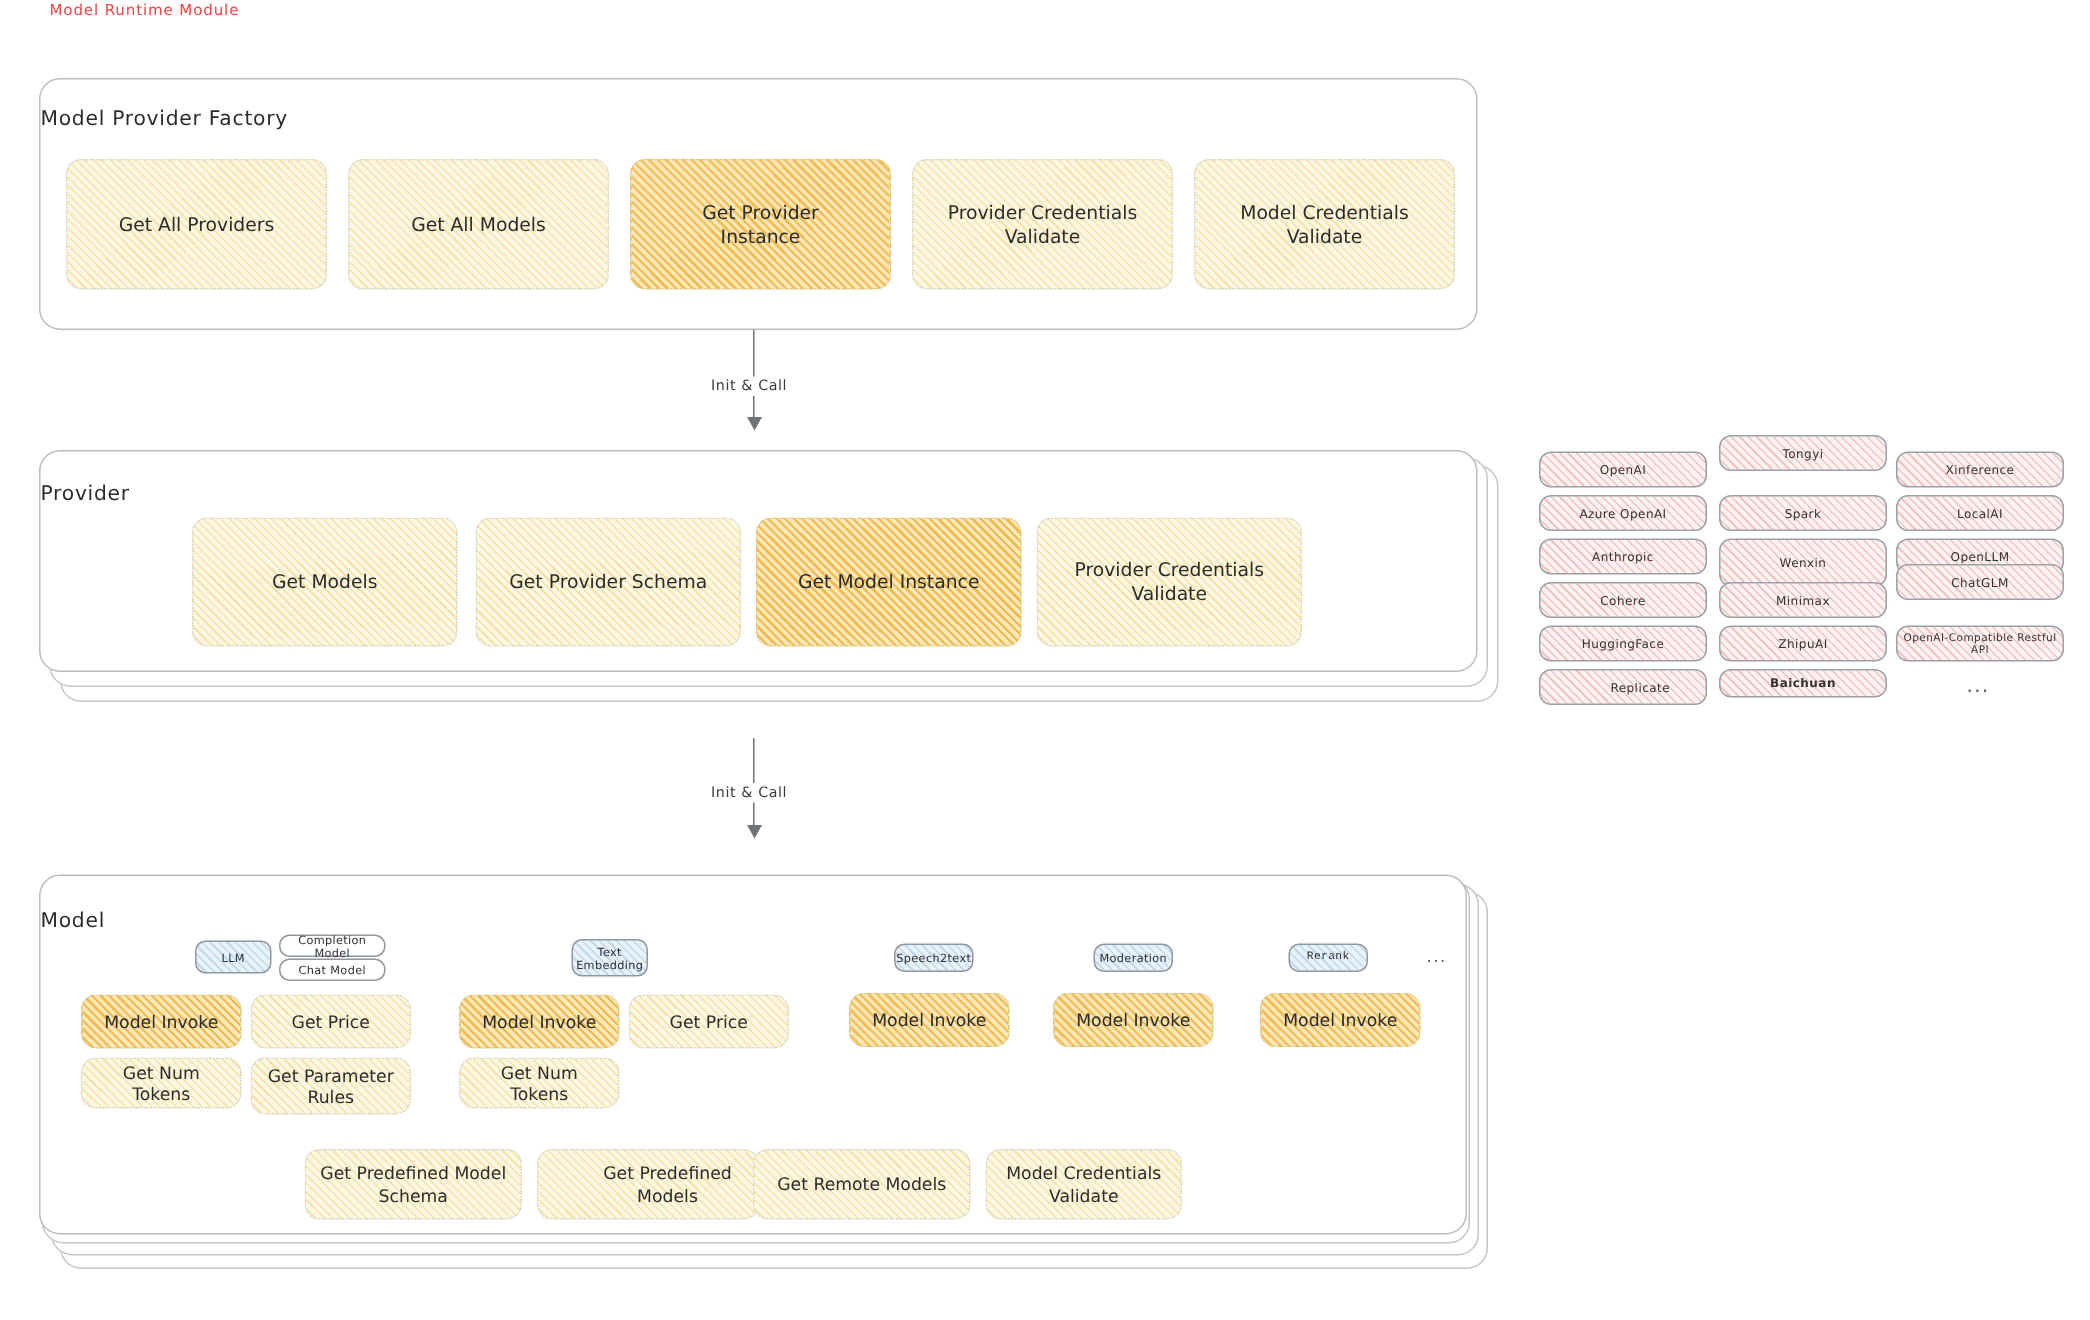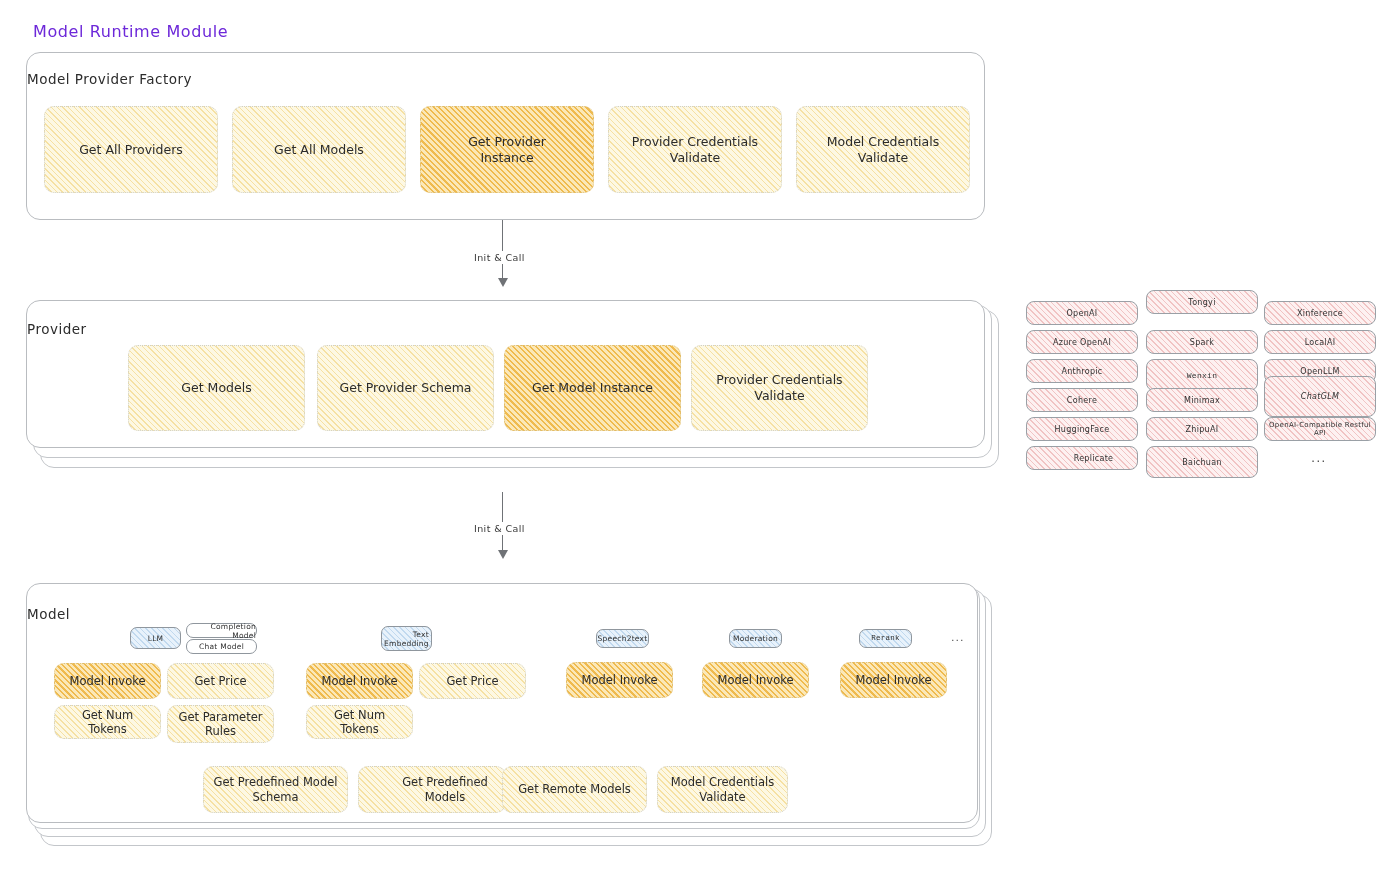--- a/index.html
+++ b/index.html
@@ -14,24 +14,24 @@
     position: relative;
     overflow: hidden;
     font-family: "DejaVu Sans", "Liberation Sans", sans-serif;
     color: #2b2b2b;
   }
 
   
   #page-title {
     position: absolute;
     left: 33px;
-    top: 22px;
-    font-size: 16px;
+    top: 2px;
+    font-size: 10px;
     letter-spacing: 0.6px;
-    color: #6d28d9;
+    color: #ef4444;
   }
 
   
   .panel {
     position: absolute;
     background: #ffffff;
     border: 1.1px solid #b9bcc0;
     border-radius: 14px;
     box-sizing: border-box;
   }
@@ -137,21 +137,21 @@
     position: absolute;
     box-sizing: border-box;
     border-radius: 7px;
     border: 1.2px solid #8f969d;
     display: flex;
     align-items: center;
     justify-content: center;
     font-size: 7.5px;
     letter-spacing: 0.25px;
     color: #2f2f2f;
-    text-align: right;
+    text-align: center;
     line-height: 1.2;
     white-space: pre-line;
   }
 
   
   .arrow-line {
     position: absolute;
     width: 1.3px;
     background: #6f7276;
   }
@@ -237,29 +237,29 @@
 
 <div class="pill fill-rose" style="left:1026px; top:301px; width:112px; height:24px;">OpenAI</div>
 <div class="pill fill-rose" style="left:1026px; top:330px; width:112px; height:24px;">Azure OpenAI</div>
 <div class="pill fill-rose" style="left:1026px; top:359px; width:112px; height:24px;">Anthropic</div>
 <div class="pill fill-rose" style="left:1026px; top:388px; width:112px; height:24px;">Cohere</div>
 <div class="pill fill-rose" style="left:1026px; top:417px; width:112px; height:24px;">HuggingFace</div>
 <div class="pill fill-rose" style="left:1026px; top:446px; width:112px; height:24px;padding-left:23px;">Replicate</div>
 
 <div class="pill fill-rose" style="left:1146px; top:290px; width:112px; height:24px;">Tongyi</div>
 <div class="pill fill-rose" style="left:1146px; top:330px; width:112px; height:24px;">Spark</div>
-<div class="pill fill-rose" style="left:1146px; top:359px; width:112px; height:32px;font-family:Liberation Mono, monospace;">Wenxin</div>
+<div class="pill fill-rose" style="left:1146px; top:359px; width:112px; height:32px;">Wenxin</div>
 <div class="pill fill-rose" style="left:1146px; top:388px; width:112px; height:24px;">Minimax</div>
 <div class="pill fill-rose" style="left:1146px; top:417px; width:112px; height:24px;">ZhipuAI</div>
-<div class="pill fill-rose" style="left:1146px; top:446px; width:112px; height:32px;">Baichuan</div>
+<div class="pill fill-rose" style="left:1146px; top:446px; width:112px; height:19px;font-weight:bold;">Baichuan</div>
 
 <div class="pill fill-rose" style="left:1264px; top:301px; width:112px; height:24px;">Xinference</div>
 <div class="pill fill-rose" style="left:1264px; top:330px; width:112px; height:24px;">LocalAI</div>
 <div class="pill fill-rose" style="left:1264px; top:359px; width:112px; height:24px;">OpenLLM</div>
-<div class="pill fill-rose" style="left:1264px; top:376px; width:112px; height:41px;font-style:italic;">ChatGLM</div>
+<div class="pill fill-rose" style="left:1264px; top:376px; width:112px; height:24px;">ChatGLM</div>
 <div class="pill fill-rose" style="left:1264px; top:417px; width:112px; height:24px; font-size:7px;">OpenAI-Compatible Restful API</div>
 <div class="ellipsis" style="left:1311px; top:450px;">...</div>
 
 <div class="arrow-line" style="left:502px; top:492px; height:62px;"></div>
 <div class="arrow-head" style="left:498px; top:550px;"></div>
 <div class="arrow-label" style="left:470px; top:522px;">Init &amp; Call</div>
 
 <div class="stack-layer" style="left:40px; top:594px; width:952px; height:252px;"></div>
 <div class="stack-layer" style="left:34px; top:589px; width:952px; height:248px;"></div>
 <div class="stack-layer" style="left:28px; top:585px; width:952px; height:244px;"></div>

